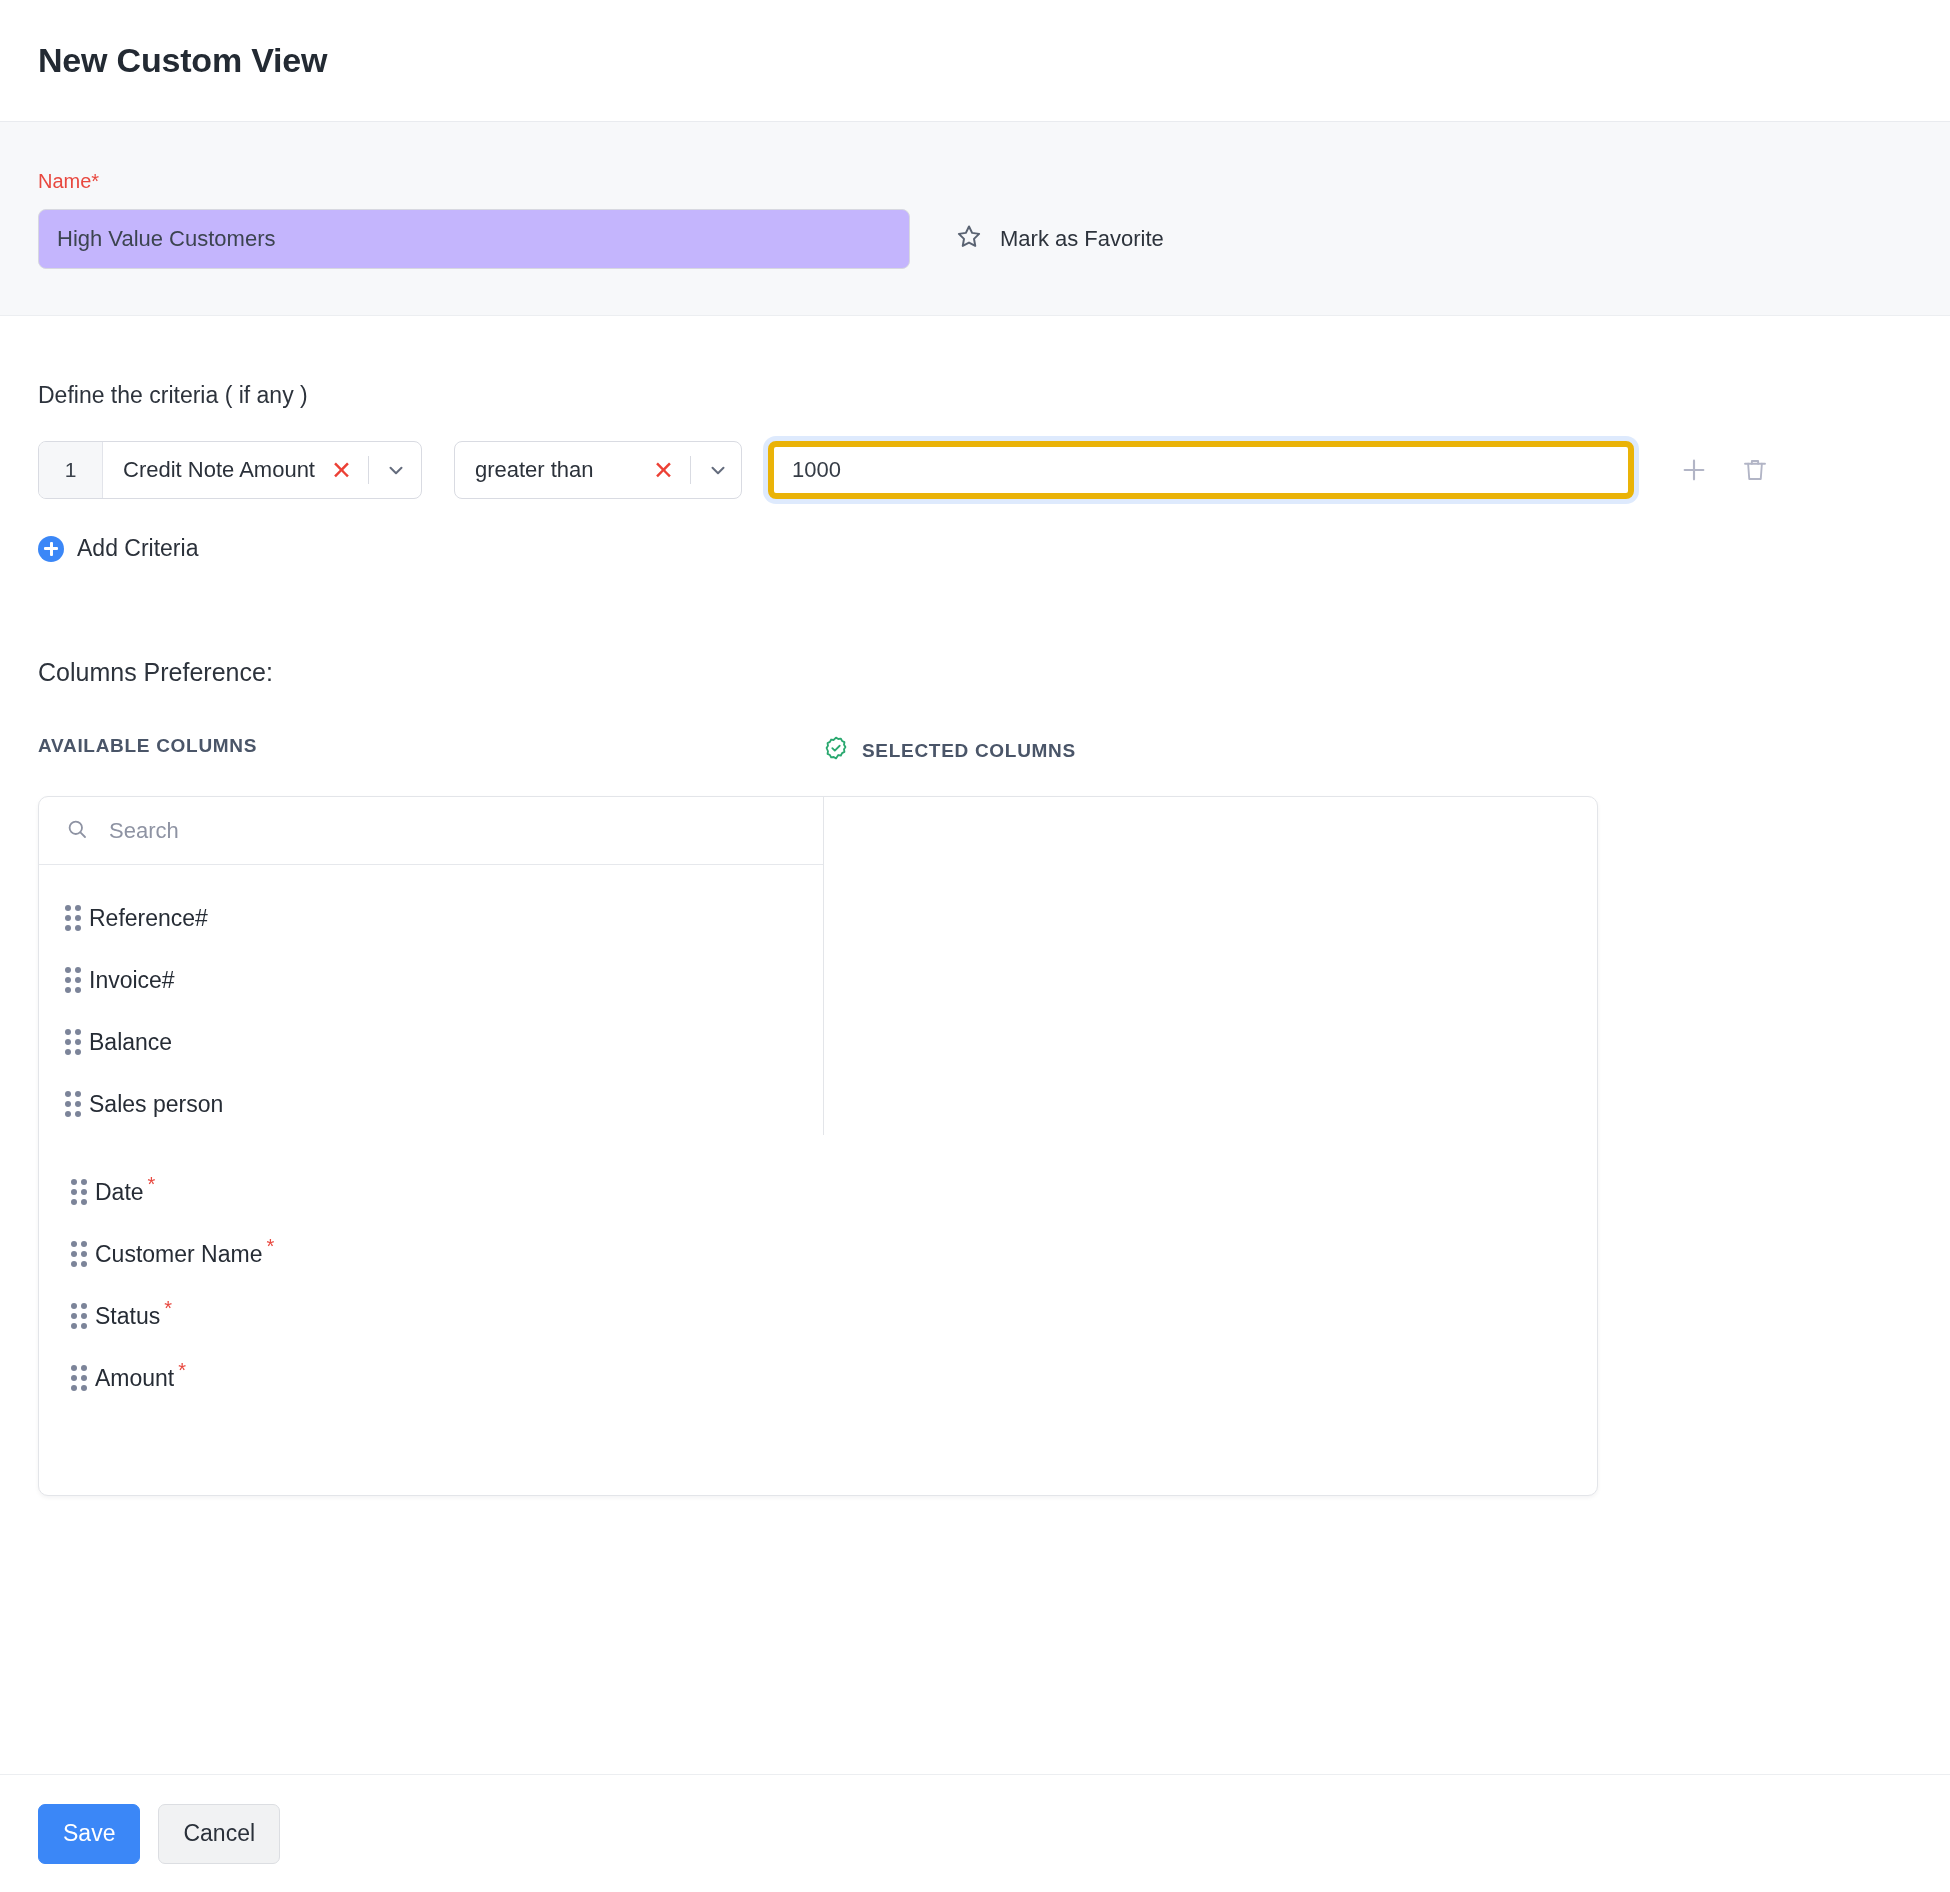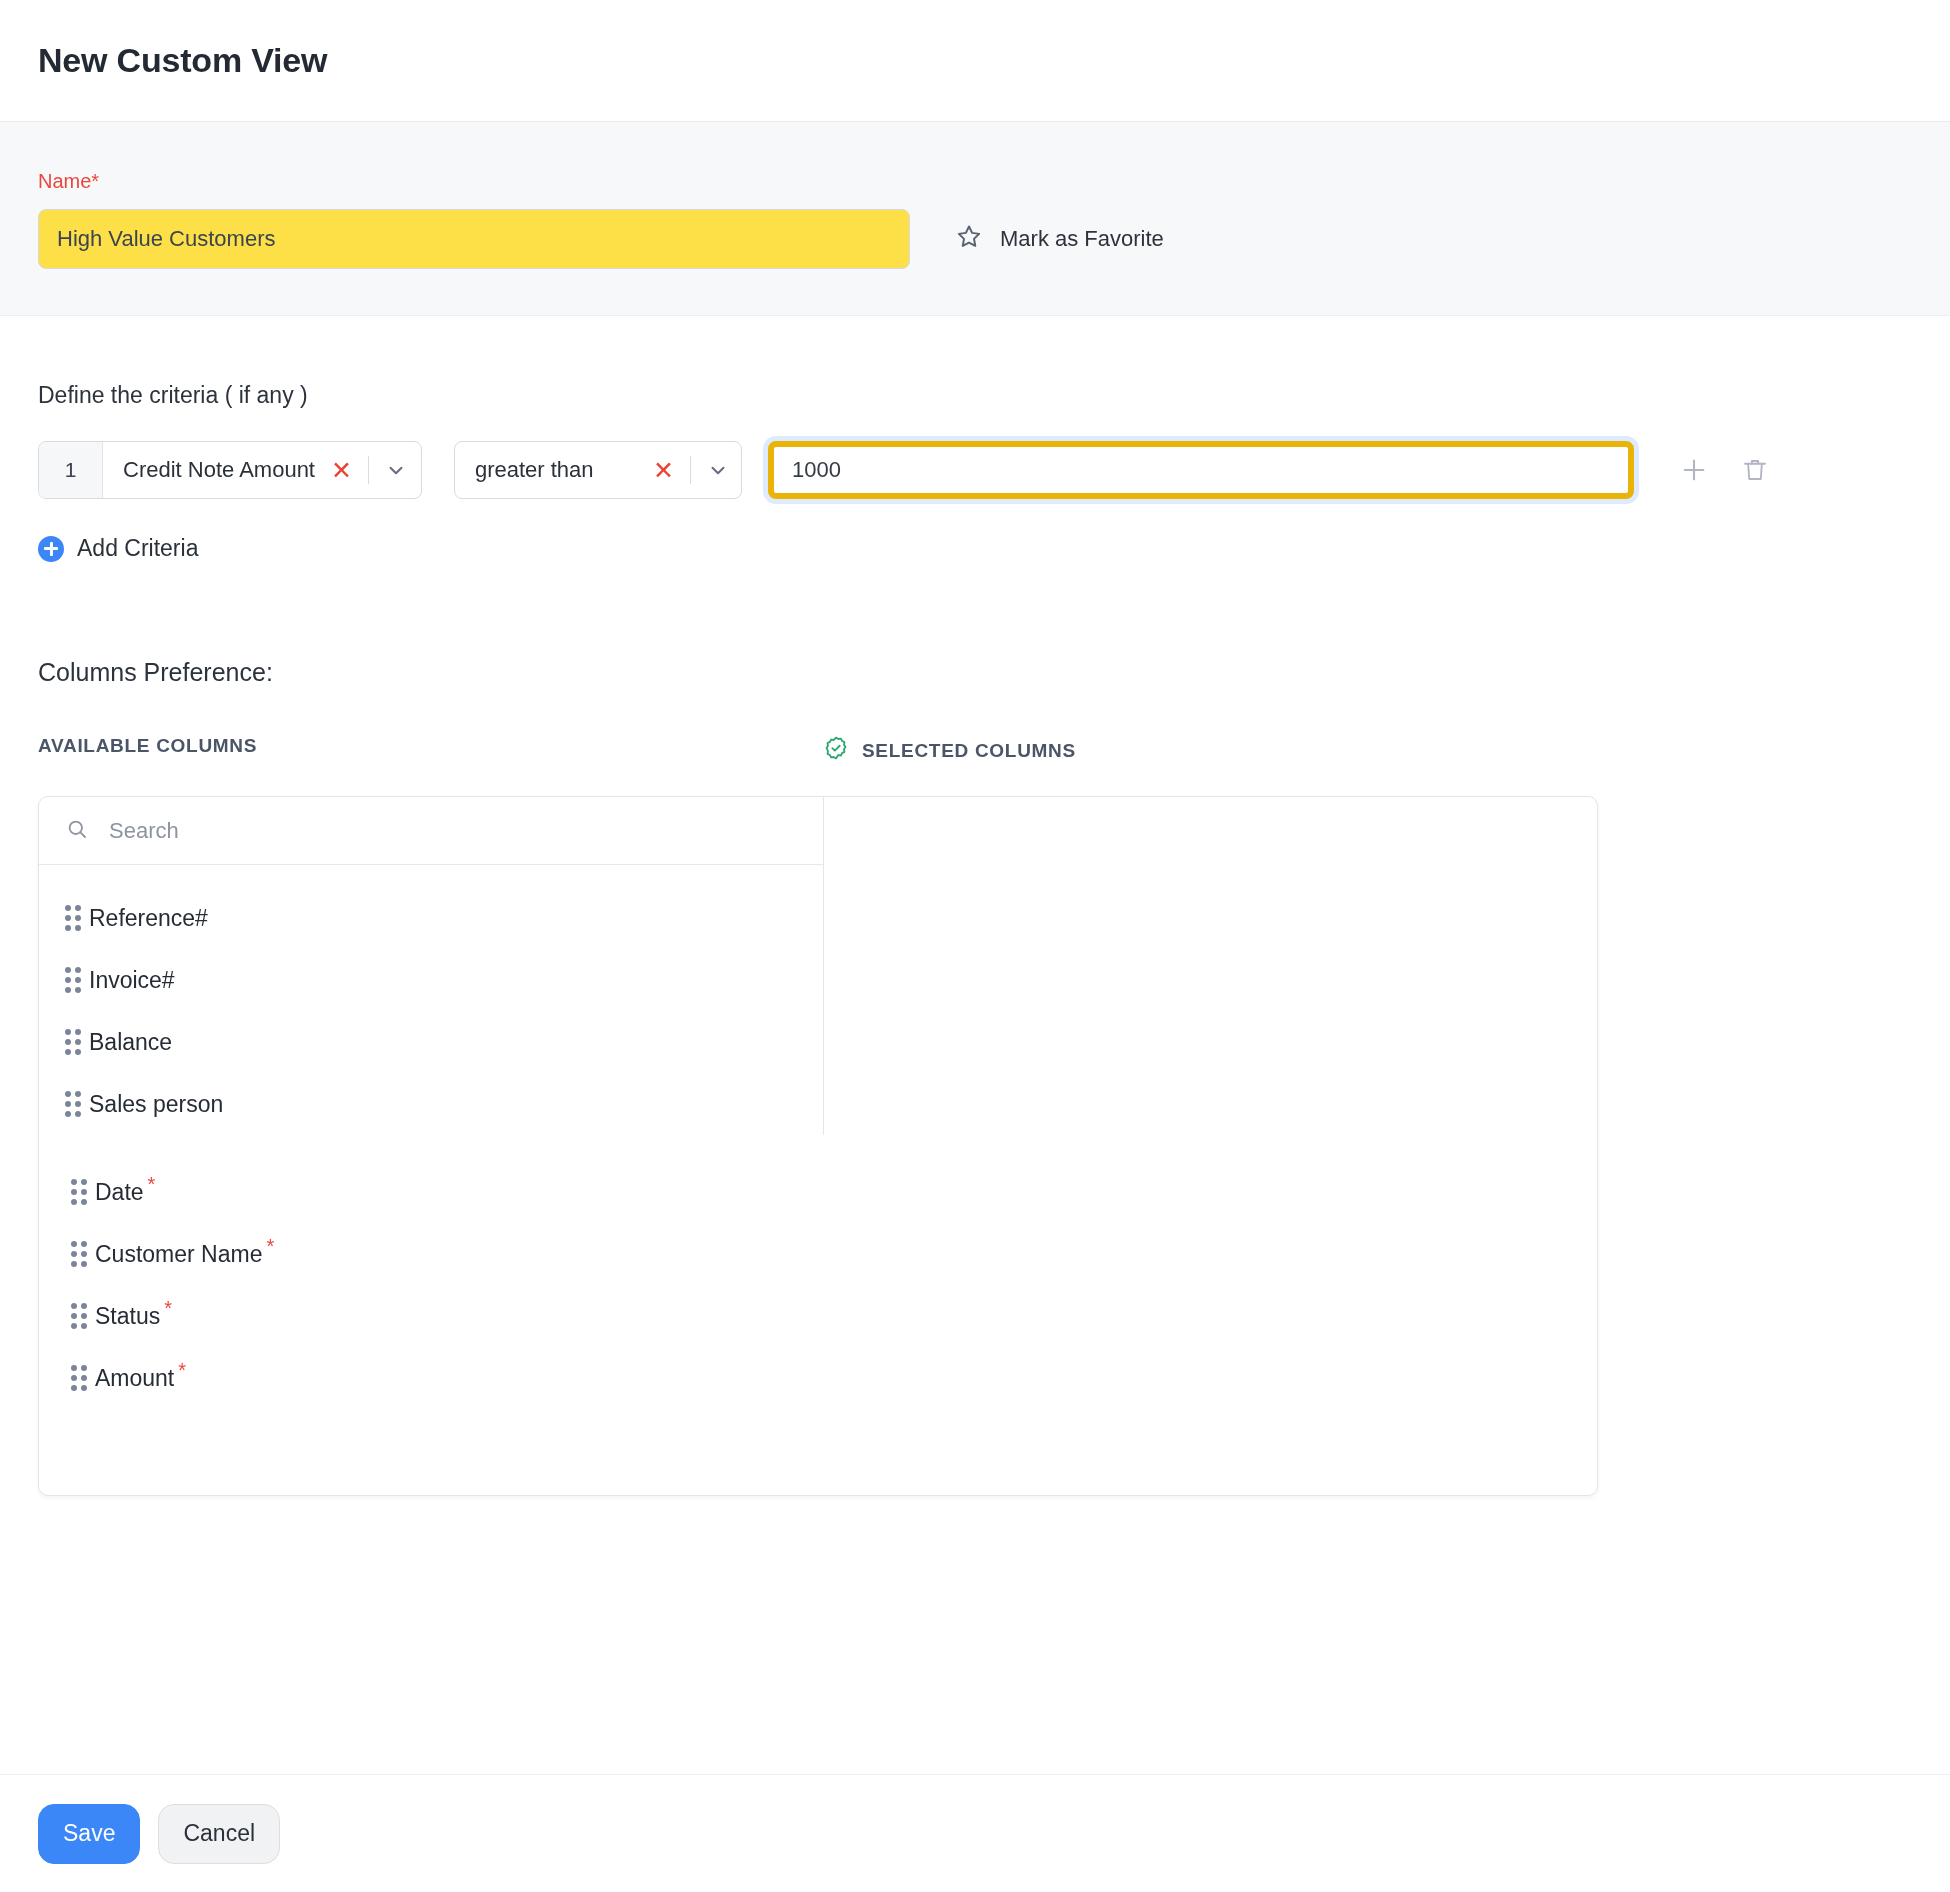--- a/index.html
+++ b/index.html
@@ -40,21 +40,21 @@
     font-size: 20px;
     color: #e8483f;
     margin-bottom: 16px;
   }
   .name-row { display: flex; align-items: center; }
   .name-input {
     width: 872px;
     height: 60px;
     border: 1px solid #d7d8e0;
     border-radius: 8px;
-    background: #fde047;
+    background: #c4b5fd;
     font-family: "Liberation Sans", sans-serif;
     font-size: 22px;
     color: #3c4450;
     padding: 0 18px;
     outline: none;
   }
   .fav {
     display: flex;
     align-items: center;
     gap: 16px;
@@ -232,21 +232,21 @@
     border-top: 1px solid #eceef1;
     display: flex;
     align-items: center;
     padding: 0 38px;
     gap: 18px;
     background: #ffffff;
   }
   .btn {
     font-family: "Liberation Sans", sans-serif;
     font-size: 23px;
-    border-radius: 16px;
+    border-radius: 7px;
     height: 60px;
     padding: 0 24px;
     cursor: pointer;
     border: 1px solid transparent;
   }
   .btn-save { background: #3b87f7; color: #ffffff; border-color: #3b87f7; }
   .btn-cancel { background: #f1f2f3; color: #2b313a; border-color: #dcdee2; }
 </style>
 </head>
 <body>

